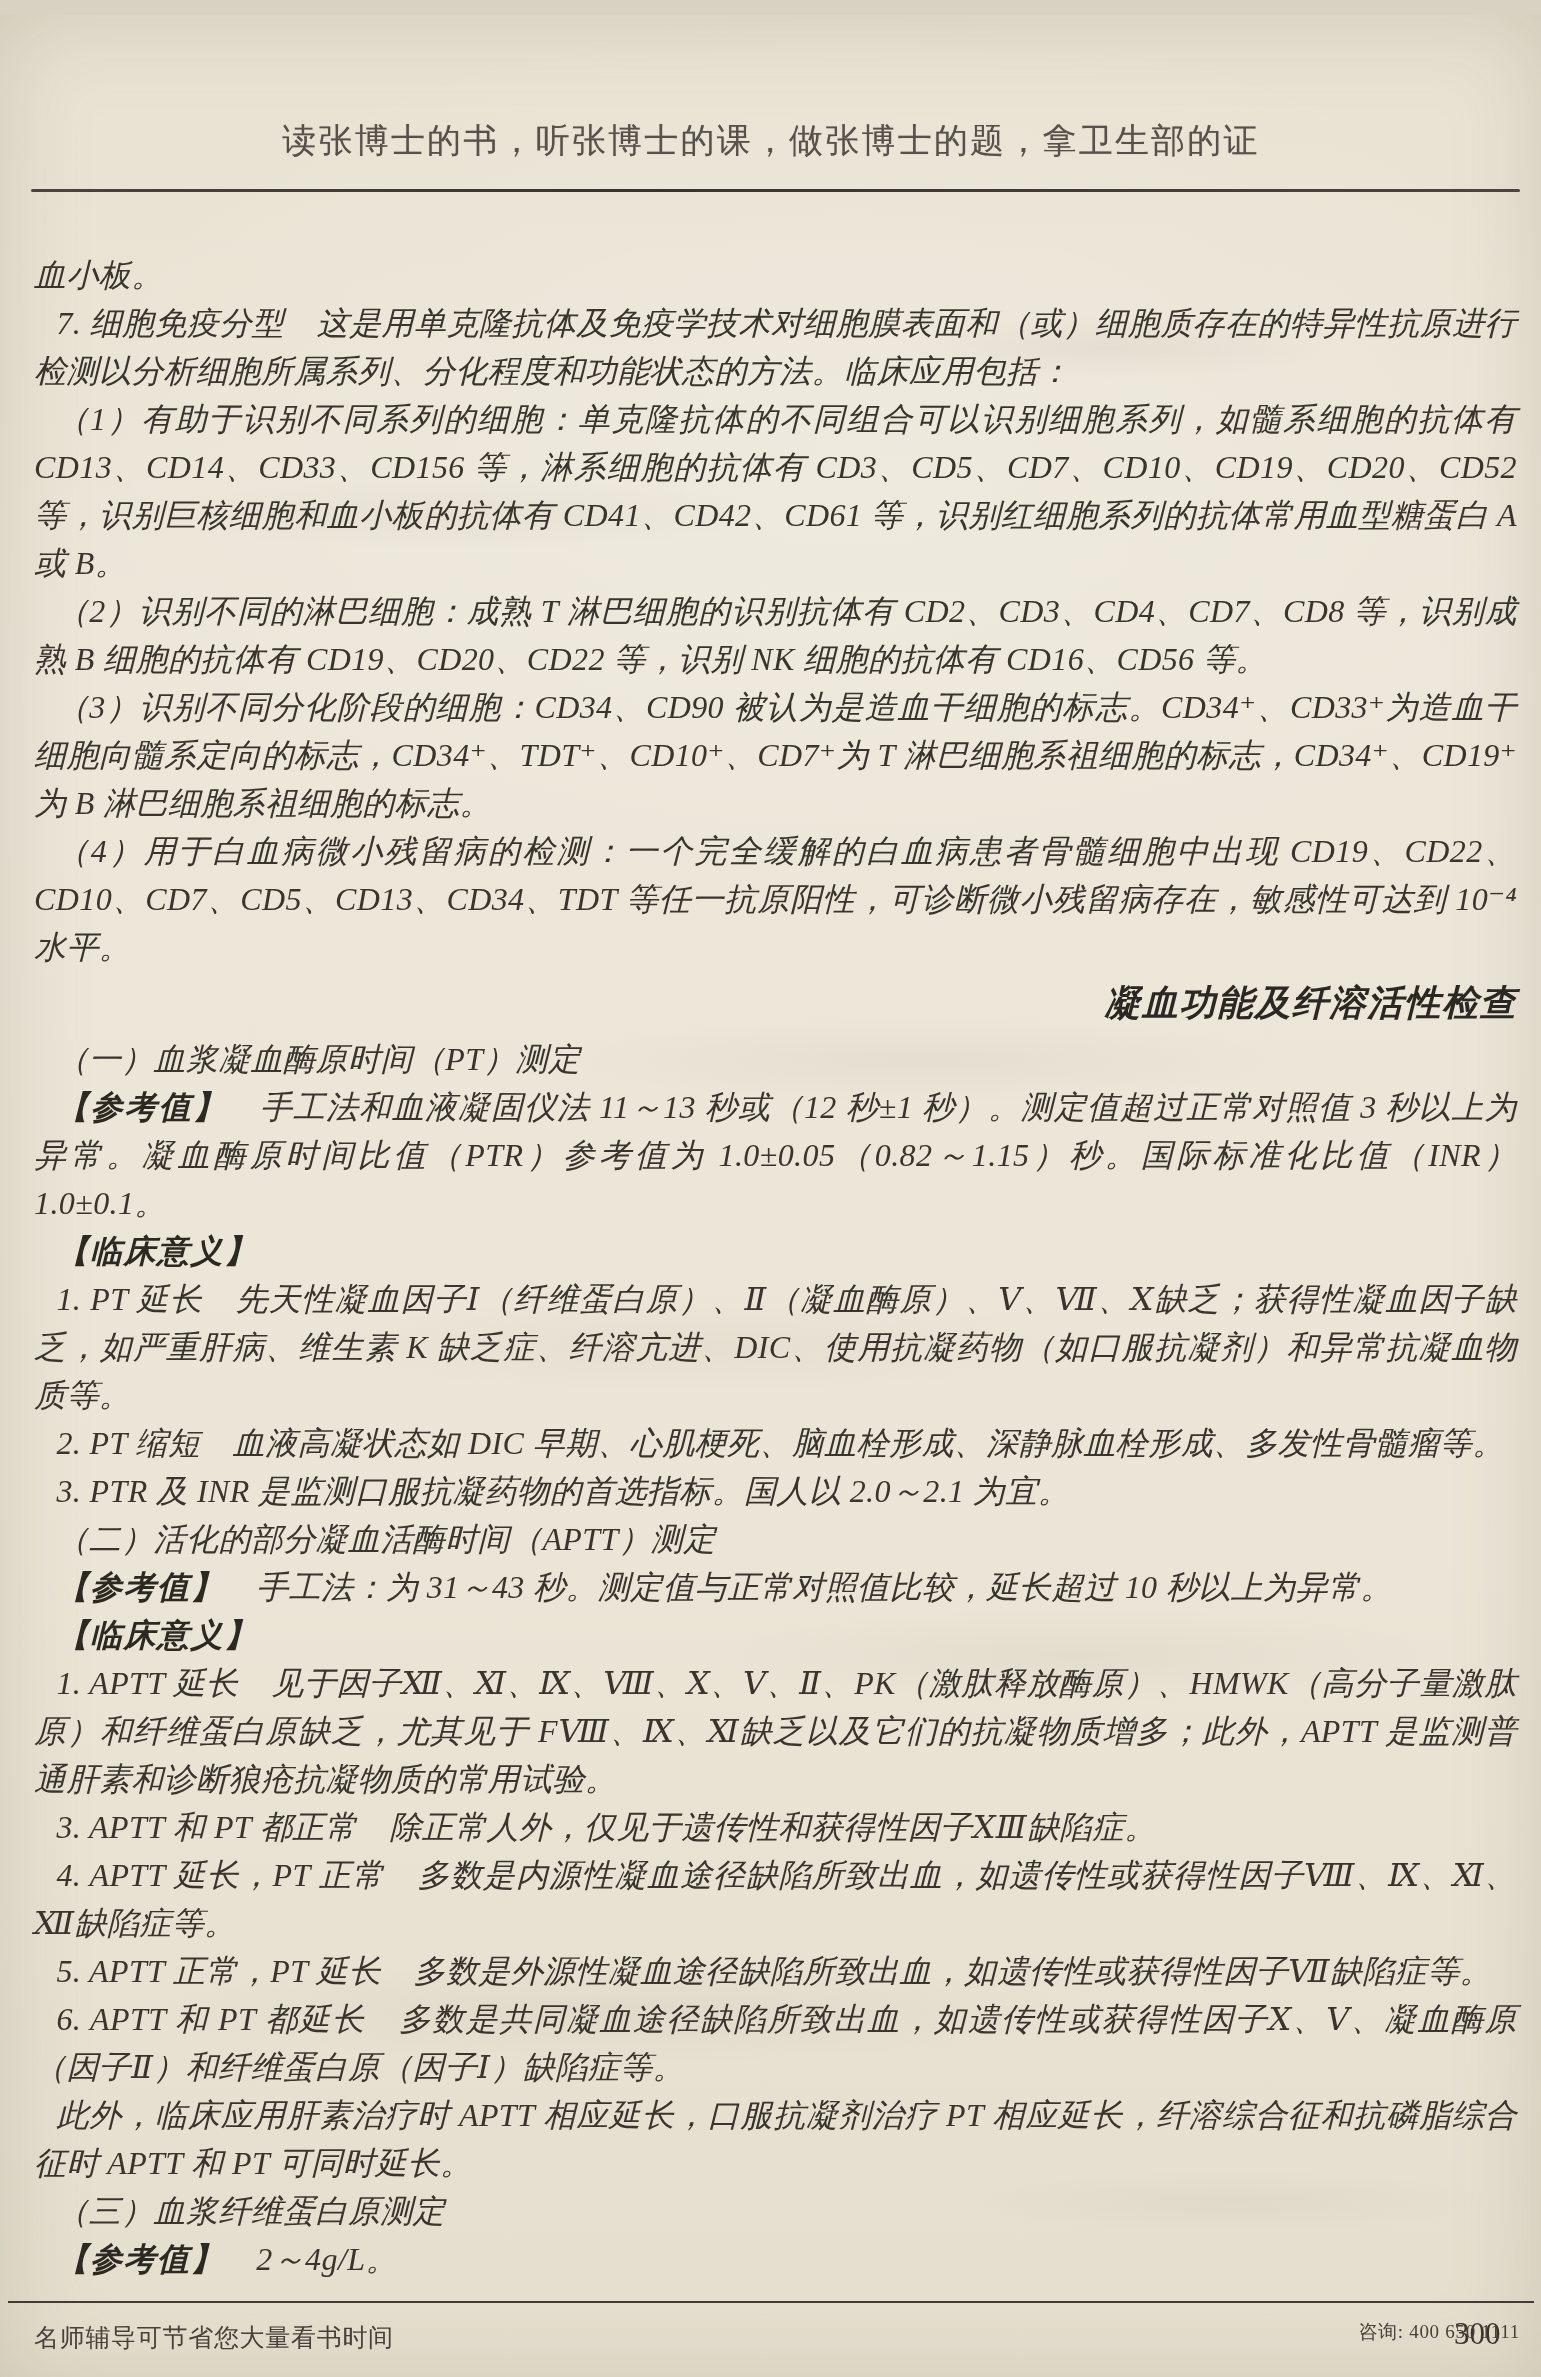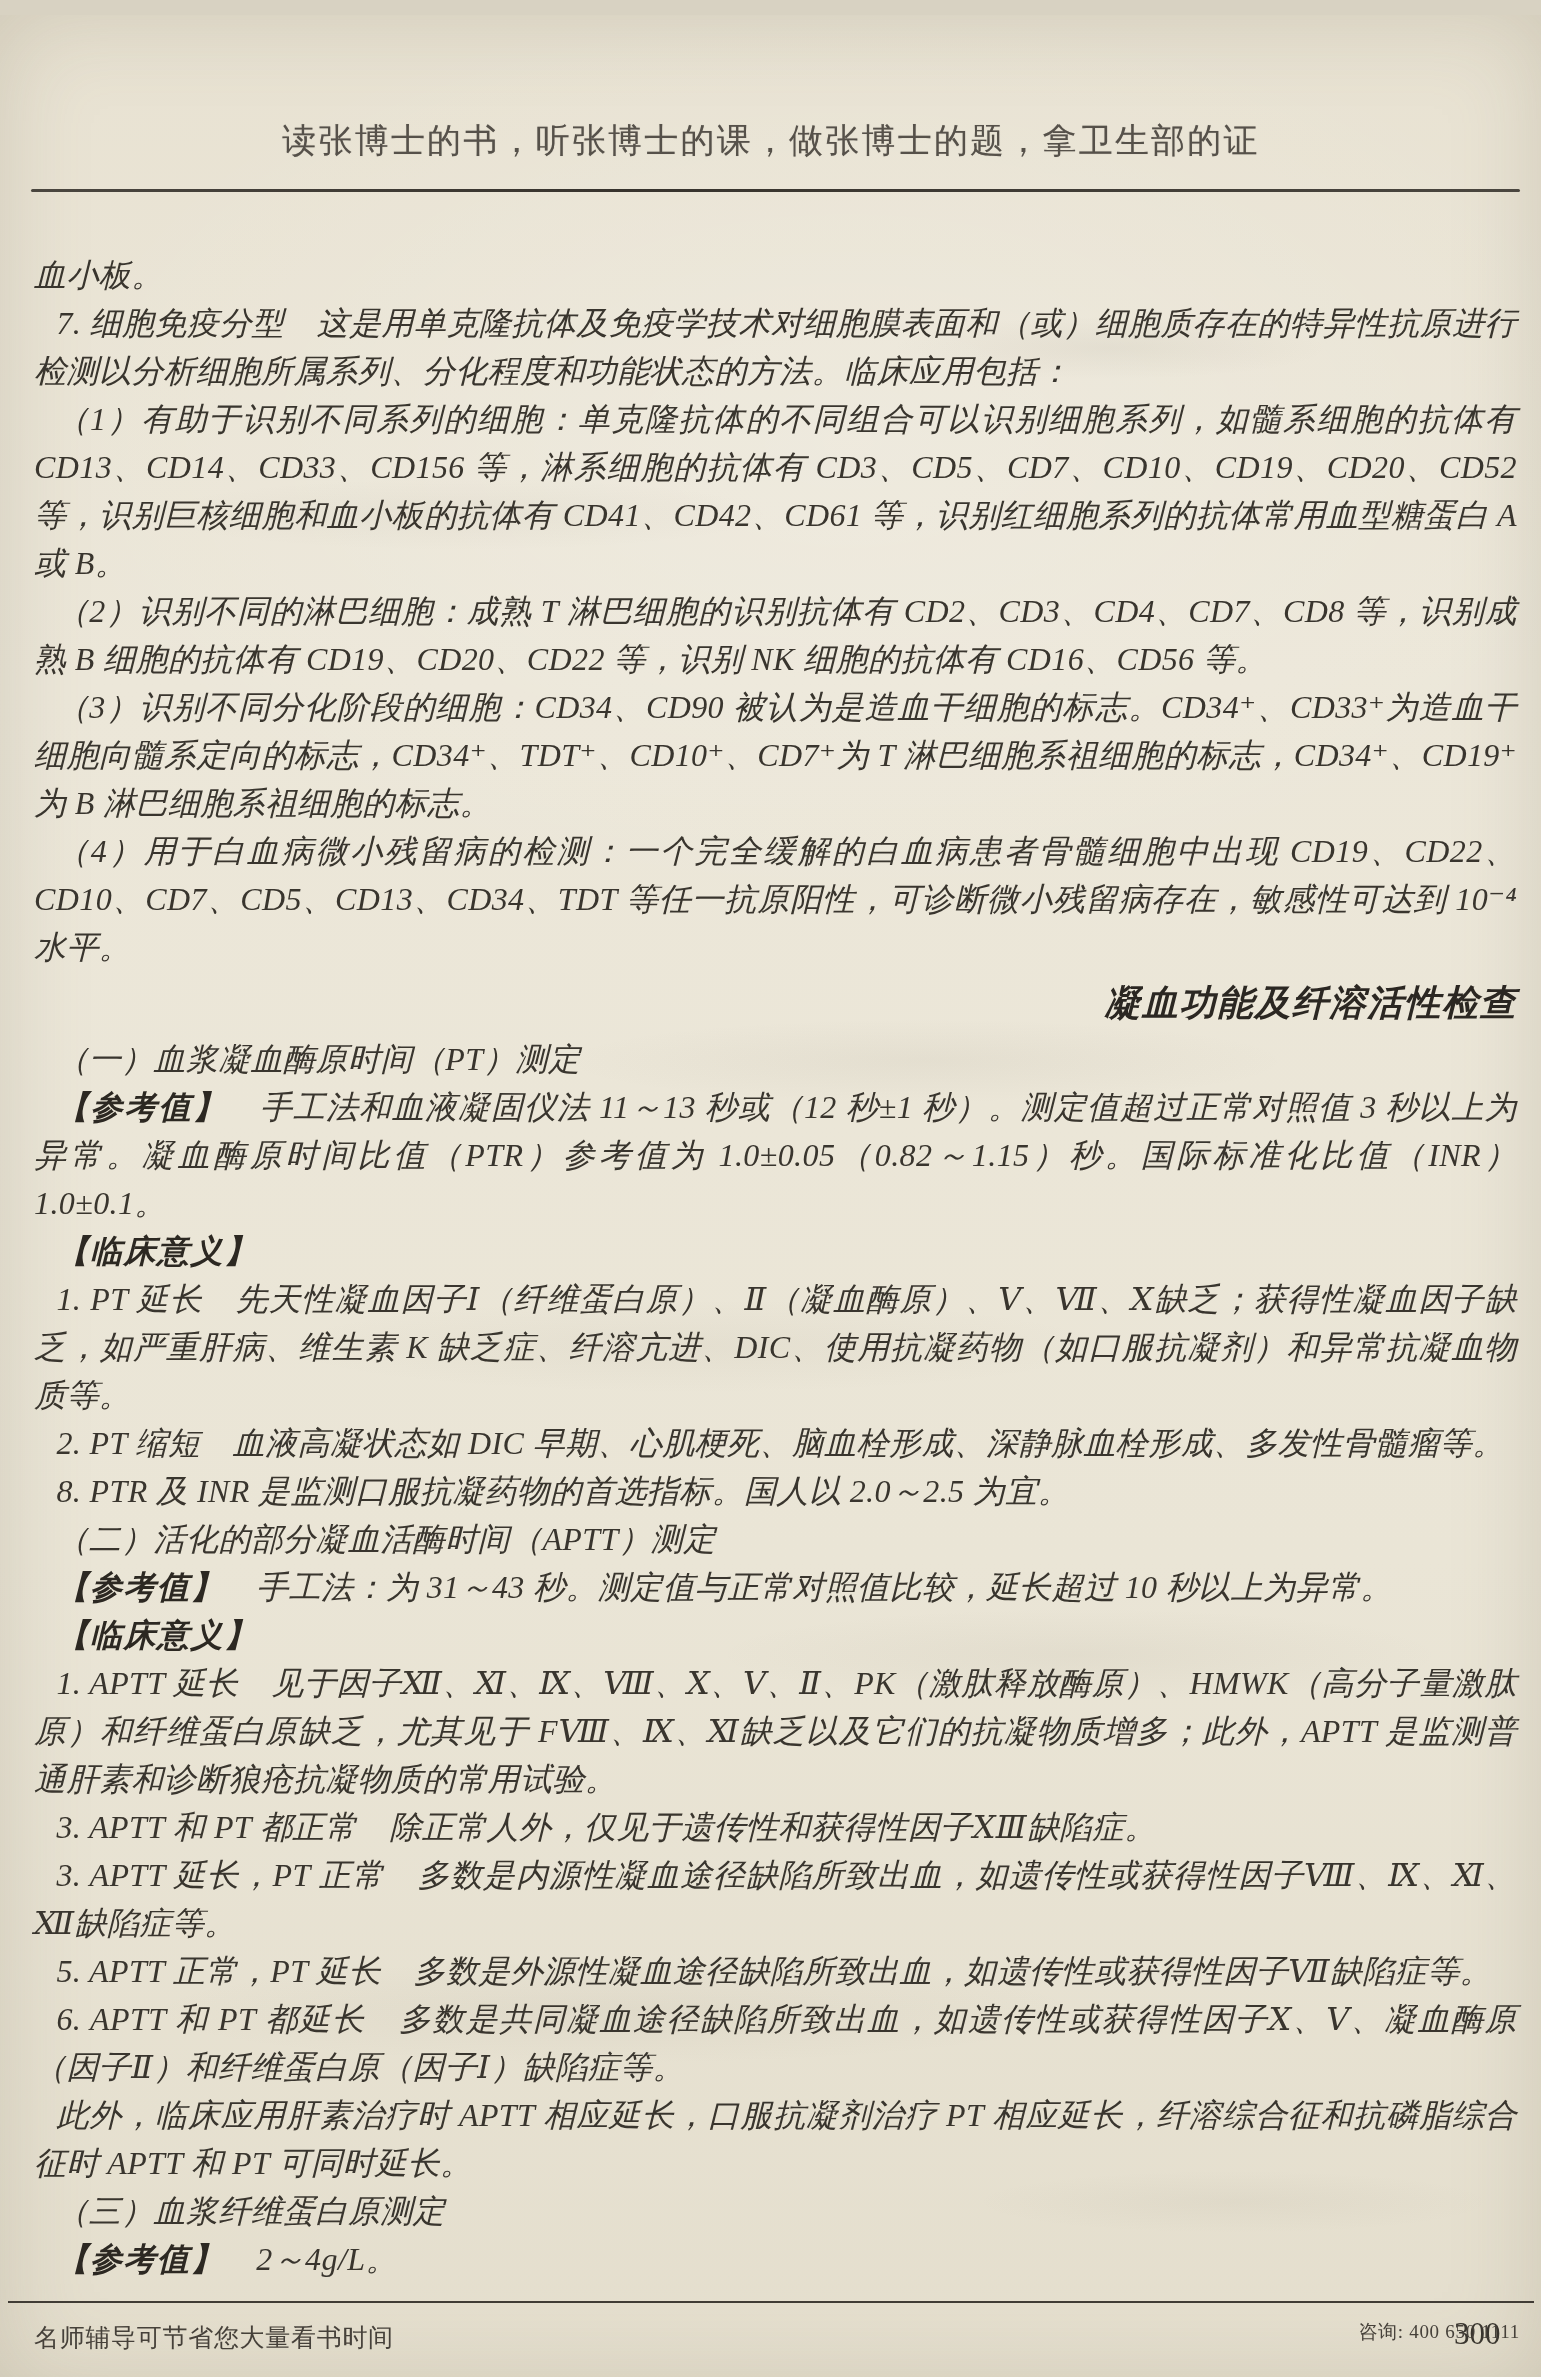--- a/index.html
+++ b/index.html
@@ -90,27 +90,27 @@
     <p>（3）识别不同分化阶段的细胞：CD34、CD90 被认为是造血干细胞的标志。CD34⁺、CD33⁺为造血干细胞向髓系定向的标志，CD34⁺、TDT⁺、CD10⁺、CD7⁺为 T 淋巴细胞系祖细胞的标志，CD34⁺、CD19⁺为 B 淋巴细胞系祖细胞的标志。</p>
     <p>（4）用于白血病微小残留病的检测：一个完全缓解的白血病患者骨髓细胞中出现 CD19、CD22、CD10、CD7、CD5、CD13、CD34、TDT 等任一抗原阳性，可诊断微小残留病存在，敏感性可达到 10⁻⁴水平。</p>
 
     <p class="section-heading">凝血功能及纤溶活性检查</p>
 
     <p>（一）血浆凝血酶原时间（PT）测定</p>
     <p><span class="lbl">【参考值】</span><span>　手工法和血液凝固仪法 11～13 秒或（12 秒±1 秒）。测定值超过正常对照值 3 秒以上为异常。凝血酶原时间比值（PTR）参考值为 1.0±0.05（0.82～1.15）秒。国际标准化比值（INR）1.0±0.1。</span></p>
     <p><span class="lbl">【临床意义】</span></p>
     <p>1. PT 延长　先天性凝血因子Ⅰ（纤维蛋白原）、Ⅱ（凝血酶原）、Ⅴ、Ⅶ、Ⅹ缺乏；获得性凝血因子缺乏，如严重肝病、维生素 K 缺乏症、纤溶亢进、DIC、使用抗凝药物（如口服抗凝剂）和异常抗凝血物质等。</p>
     <p>2. PT 缩短　血液高凝状态如 DIC 早期、心肌梗死、脑血栓形成、深静脉血栓形成、多发性骨髓瘤等。</p>
-    <p>8. PTR 及 INR 是监测口服抗凝药物的首选指标。国人以 2.0～2.5 为宜。</p>
+    <p>3. PTR 及 INR 是监测口服抗凝药物的首选指标。国人以 2.0～2.1 为宜。</p>
     <p>（二）活化的部分凝血活酶时间（APTT）测定</p>
     <p><span class="lbl">【参考值】</span><span>　手工法：为 31～43 秒。测定值与正常对照值比较，延长超过 10 秒以上为异常。</span></p>
     <p><span class="lbl">【临床意义】</span></p>
     <p>1. APTT 延长　见于因子Ⅻ、Ⅺ、Ⅸ、Ⅷ、Ⅹ、Ⅴ、Ⅱ、PK（激肽释放酶原）、HMWK（高分子量激肽原）和纤维蛋白原缺乏，尤其见于 FⅧ、Ⅸ、Ⅺ缺乏以及它们的抗凝物质增多；此外，APTT 是监测普通肝素和诊断狼疮抗凝物质的常用试验。</p>
     <p>3. APTT 和 PT 都正常　除正常人外，仅见于遗传性和获得性因子ⅩⅢ缺陷症。</p>
-    <p>3. APTT 延长，PT 正常　多数是内源性凝血途径缺陷所致出血，如遗传性或获得性因子Ⅷ、Ⅸ、Ⅺ、Ⅻ缺陷症等。</p>
+    <p>4. APTT 延长，PT 正常　多数是内源性凝血途径缺陷所致出血，如遗传性或获得性因子Ⅷ、Ⅸ、Ⅺ、Ⅻ缺陷症等。</p>
     <p>5. APTT 正常，PT 延长　多数是外源性凝血途径缺陷所致出血，如遗传性或获得性因子Ⅶ缺陷症等。</p>
     <p>6. APTT 和 PT 都延长　多数是共同凝血途径缺陷所致出血，如遗传性或获得性因子Ⅹ、Ⅴ、凝血酶原（因子Ⅱ）和纤维蛋白原（因子Ⅰ）缺陷症等。</p>
     <p>此外，临床应用肝素治疗时 APTT 相应延长，口服抗凝剂治疗 PT 相应延长，纤溶综合征和抗磷脂综合征时 APTT 和 PT 可同时延长。</p>
     <p>（三）血浆纤维蛋白原测定</p>
     <p><span class="lbl">【参考值】</span><span>　2～4g/L。</span></p>
   </div>
 
   <div class="footer-rule"></div>
   <div class="footer">
     <span class="f-left">名师辅导可节省您大量看书时间</span>

